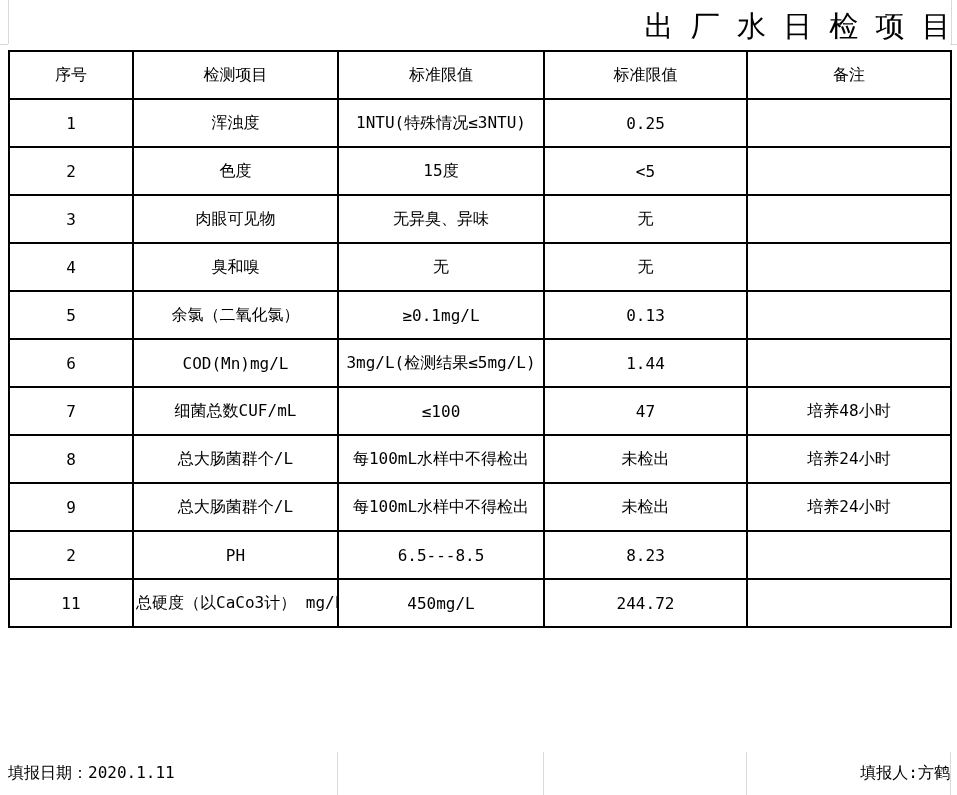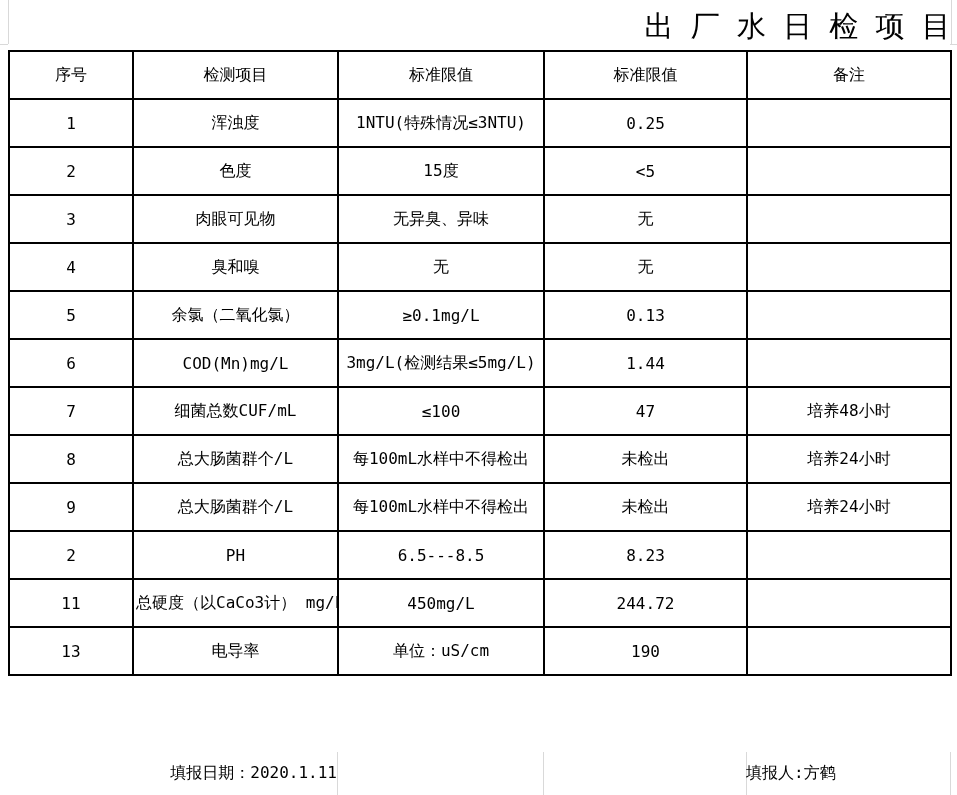--- a/index.html
+++ b/index.html
@@ -51,32 +51,32 @@
     white-space: nowrap;
     overflow: hidden;
   }
   .footer-date {
     position: absolute;
     top: 752px;
     left: 8px;
     width: 329px;
     height: 42px;
     line-height: 42px;
-    text-align: right;
+    text-align: left;
     font-size: 16px;
     white-space: nowrap;
   }
   .footer-person {
     position: absolute;
     top: 752px;
     left: 746px;
     width: 204px;
     height: 42px;
     line-height: 42px;
-    text-align: left;
+    text-align: right;
     font-size: 16px;
     white-space: nowrap;
   }
   .vline { position: absolute; width: 1px; background: #d9d9d9; }
   .hline { position: absolute; height: 1px; background: #d9d9d9; }
 </style>
 </head>
 <body>
 
 <div class="page">
@@ -180,26 +180,19 @@
         <td>8.23</td>
         <td></td>
       </tr>
       <tr>
         <td>11</td>
         <td>总硬度（以CaCo3计） mg/L</td>
         <td>450mg/L</td>
         <td>244.72</td>
         <td></td>
       </tr>
-      <tr>
-        <td>13</td>
-        <td>电导率</td>
-        <td>单位：uS/cm</td>
-        <td>190</td>
-        <td></td>
-      </tr>
     </tbody>
   </table>
 
   <div class="footer-date">填报日期：2020.1.11</div>
   <div class="footer-person">填报人:方鹤</div>
 
 </div>
 
 </body></html>

